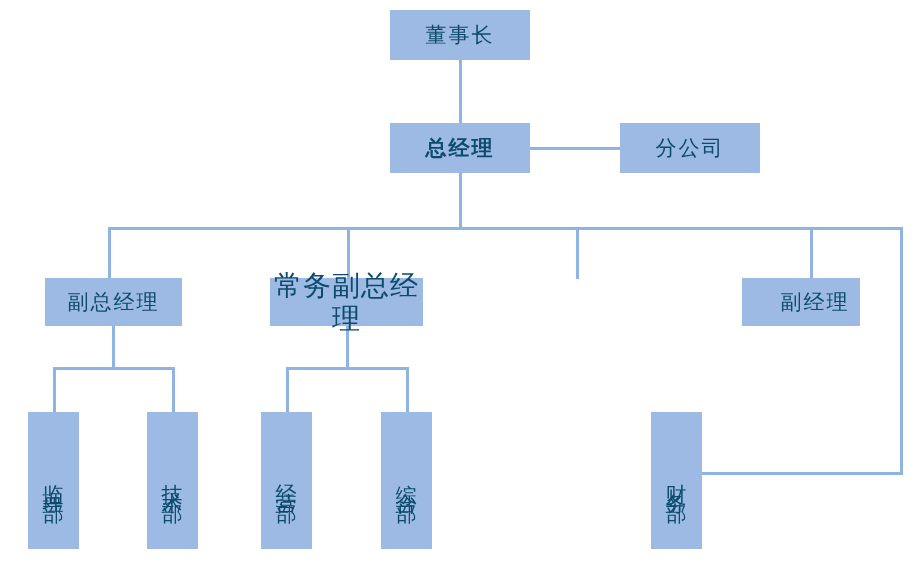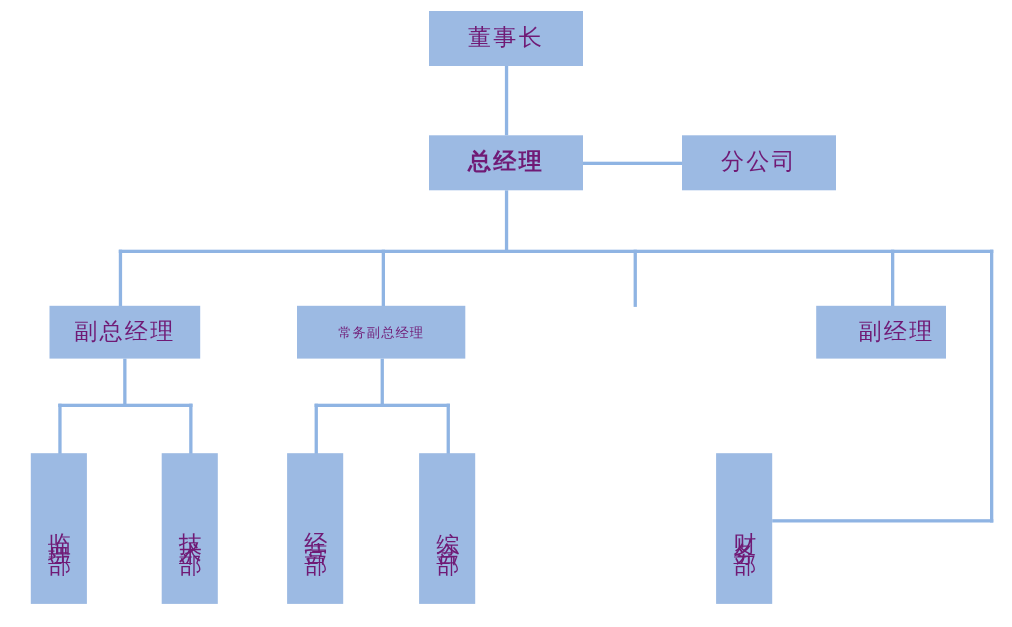--- a/index.html
+++ b/index.html
@@ -14,21 +14,21 @@
   #org-chart {
     position: relative;
     width: 920px;
     height: 570px;
     background: #ffffff;
     overflow: hidden;
   }
   .node {
     position: absolute;
     background: #9CBAE3;
-    color: #701a75;
+    color: #0c4a6e;
     display: flex;
     align-items: center;
     justify-content: center;
     box-sizing: border-box;
     letter-spacing: 2px;
     line-height: 1.18;
     text-align: center;
     z-index: 2;
     user-select: none;
   }
@@ -95,21 +95,21 @@
   </div>
 
   <div class="node horizontal" style="left:45px; top:278px; width:137px; height:48px;">
     <span>副总经理</span>
   </div>
 
   <div class="node horizontal" style="left:620px; top:123px; width:140px; height:50px;">
     <span>分公司</span>
   </div>
 
-  <div class="node horizontal" style="left:270px; top:278px; width:153px; height:48px; letter-spacing:1px; font-size:12px;">
+  <div class="node horizontal" style="left:270px; top:278px; width:153px; height:48px; letter-spacing:1px; font-size:28px;">
     <span>常务副总经理</span>
   </div>
 
 
   <div class="node horizontal" style="left:742px; top:278px; width:118px; height:48px;padding-left:28px;">
     <span>副经理</span>
   </div>
 
   <div class="node vertical" style="left:28px; top:412px; width:51px; height:137px;">
     <span class="vtext">监理部</span>

